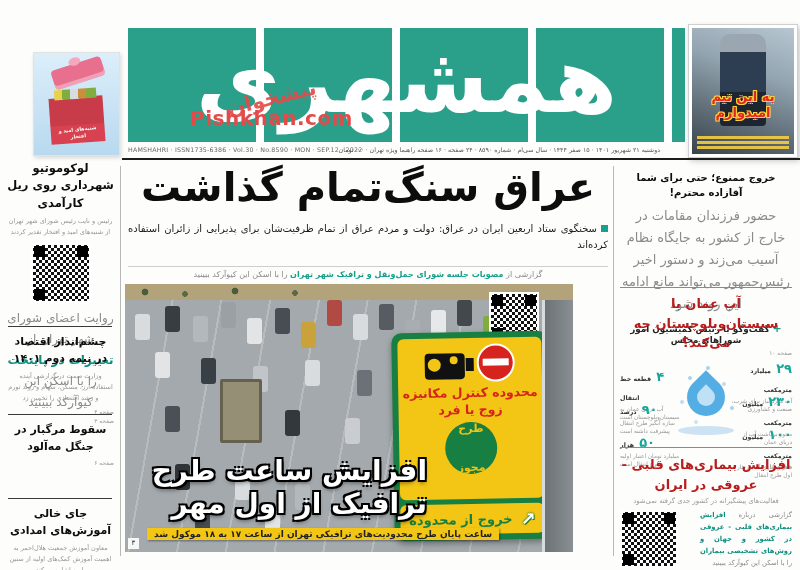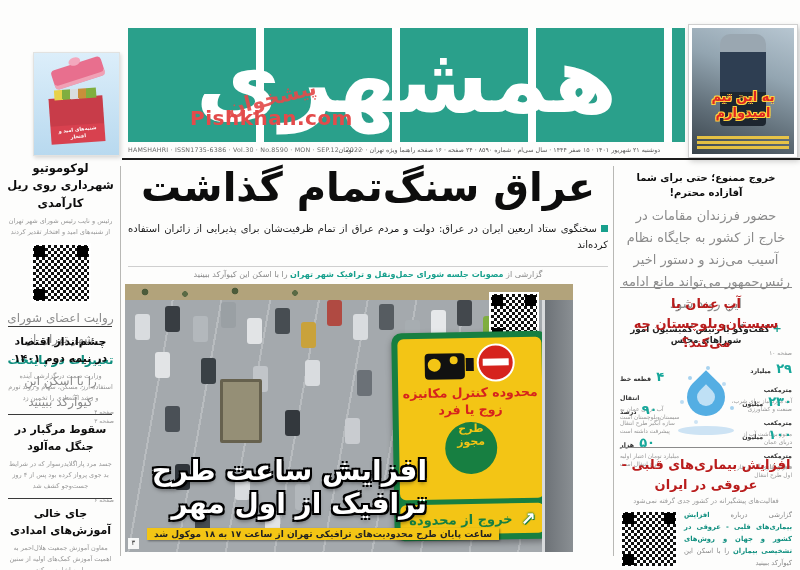--- a/index.html
+++ b/index.html
@@ -99,21 +99,21 @@
   .sign-icons{display:flex;align-items:center;gap:12px;margin-top:2px;}
   .no-entry{width:34px;height:34px;border-radius:50%;background:#d6231d;border:2px solid #fff;position:relative;}
   .no-entry::after{content:"";position:absolute;left:4px;right:4px;top:13px;height:7px;background:#fff;}
   .camera{width:40px;height:26px;background:#111;border-radius:4px;position:relative;margin-top:5px;}
   .camera::before{content:"";position:absolute;left:3px;top:5px;width:13px;height:13px;border-radius:50%;background:#f3c515;}
   .camera::after{content:"";position:absolute;right:7px;top:3px;width:8px;height:8px;border-radius:50%;background:#f3c515;}
   .camera .flash{position:absolute;right:-9px;top:5px;width:8px;height:13px;background:#111;}
   .sign-text{color:#d6231d;font-weight:bold;font-size:12.5px;line-height:1.35;text-align:center;}
   .sign-text span{display:block;}
   .sign-circle{width:52px;height:52px;border-radius:50%;background:#177f41;color:#f3c515;font-weight:bold;
-    font-size:11px;line-height:1.2;display:flex;flex-direction:column;align-items:center;justify-content:flex-start;}
+    font-size:11px;line-height:1.2;display:flex;flex-direction:column;align-items:center;justify-content:space-between;}
   .sign-bottom{height:30px;background:#f3c515;border-radius:6px;display:flex;align-items:center;
     justify-content:center;gap:8px;}
   .exit-arrow{color:#fff;font-size:18px;font-weight:bold;
     text-shadow:0 0 2px #177f41,0 0 2px #177f41,1px 1px 0 #177f41;}
   .exit-text{color:#177f41;font-weight:bold;font-size:13px;}
   .overlay-headline{position:absolute;left:2px;bottom:32px;width:300px;text-align:right;font-size:28px;
     font-weight:bold;color:#fff;letter-spacing:-.5px;
     text-shadow:2px 2px 0 #000,-2px 2px 0 #000,2px -2px 0 #000,-2px -2px 0 #000,0 3px 4px rgba(0,0,0,.5);}
   .overlay-sub{position:absolute;left:22px;bottom:12px;background:#f3c515;color:#222;padding:1px 7px;
     font-size:9px;font-weight:bold;box-shadow:1px 1px 2px rgba(0,0,0,.4);}
@@ -140,21 +140,21 @@
   .droplets{position:absolute;left:50%;top:8px;width:4px;height:4px;border-radius:50%;background:#a8d3ef;
     box-shadow:-18px 10px 0 #a8d3ef,16px 16px 0 #bcdcf2,-26px 34px 0 #bcdcf2,24px 40px 0 #a8d3ef,-12px 54px 0 #cde3f4;}
   .stat{position:absolute;width:64px;}
   .st-r{right:0;text-align:right;} .st-l{left:0;text-align:left;}
   .p0{top:0;} .p1{top:33px;} .p2{top:66px;}
   .q0{top:8px;} .q1{top:41px;} .q2{top:74px;}
   .num{color:#16a79a;font-size:13px;font-weight:bold;}
   .unit{color:#333;font-size:6.3px;font-weight:bold;}
   .desc{color:#979797;font-size:5.8px;line-height:1.45;margin-top:1px;}
   .rc-sub3{font-size:6.8px;color:#999;margin:3px 0 5px;text-align:center;}
-  .rc3-row{display:flex;gap:6px;align-items:flex-start;}
+  .rc3-row{display:flex;gap:22px;align-items:flex-start;}
   .rc3-text{flex:1;font-size:6.8px;color:#8a8a8a;line-height:1.75;text-align:justify;margin:0;}
   .qr-s{width:54px;height:54px;flex:none;}
 
   
   .sb{position:absolute;left:7px;width:107px;}
   .sb-lead{top:160px;}
   .sb-title{font-size:11.5px;font-weight:bold;line-height:1.5;text-align:center;margin:0;color:#0d0d0d;}
   .sb-sub{font-size:6.5px;color:#979797;line-height:1.7;text-align:center;margin:4px 1px 5px;}
   .sb-qr{width:56px;height:56px;margin:0 auto 5px;}
   .sb-cap{font-size:12px;color:#8a8a8a;line-height:1.75;text-align:center;margin:0;}
@@ -307,21 +307,20 @@
   <div class="sdiv sd1"></div>
   <aside class="sb sb-item i1">
     <h3>چشم‌انداز اقتصاد در نیمه دوم ۱۴۰۱</h3>
     <p class="sb-sub">وزارت صمت در گزارشی آینده استفاده ارز، مسکن، سهام و روند تورم و رشد اقتصادی را تخمین زد</p>
     <span class="pgref">صفحه ۴</span>
   </aside>
 
   <div class="sdiv sd2"></div>
   <aside class="sb sb-item i2">
     <h3>سقوط مرگبار در جنگل مه‌آلود</h3>
-    <p class="sb-sub">جسد مرد پاراگلایدرسوار که در شرایط بد جوی پرواز کرده بود پس از ۴ روز جست‌وجو کشف شد</p>
     <span class="pgref">صفحه ۶</span>
   </aside>
 
   <div class="sdiv sd3"></div>
   <aside class="sb sb-item i3">
     <h3>جای خالی آموزش‌های امدادی</h3>
     <p class="sb-sub">معاون آموزش جمعیت هلال‌احمر به اهمیت آموزش کمک‌های اولیه از سنین پایین اشاره می‌کند</p>
 
   </aside>
 

